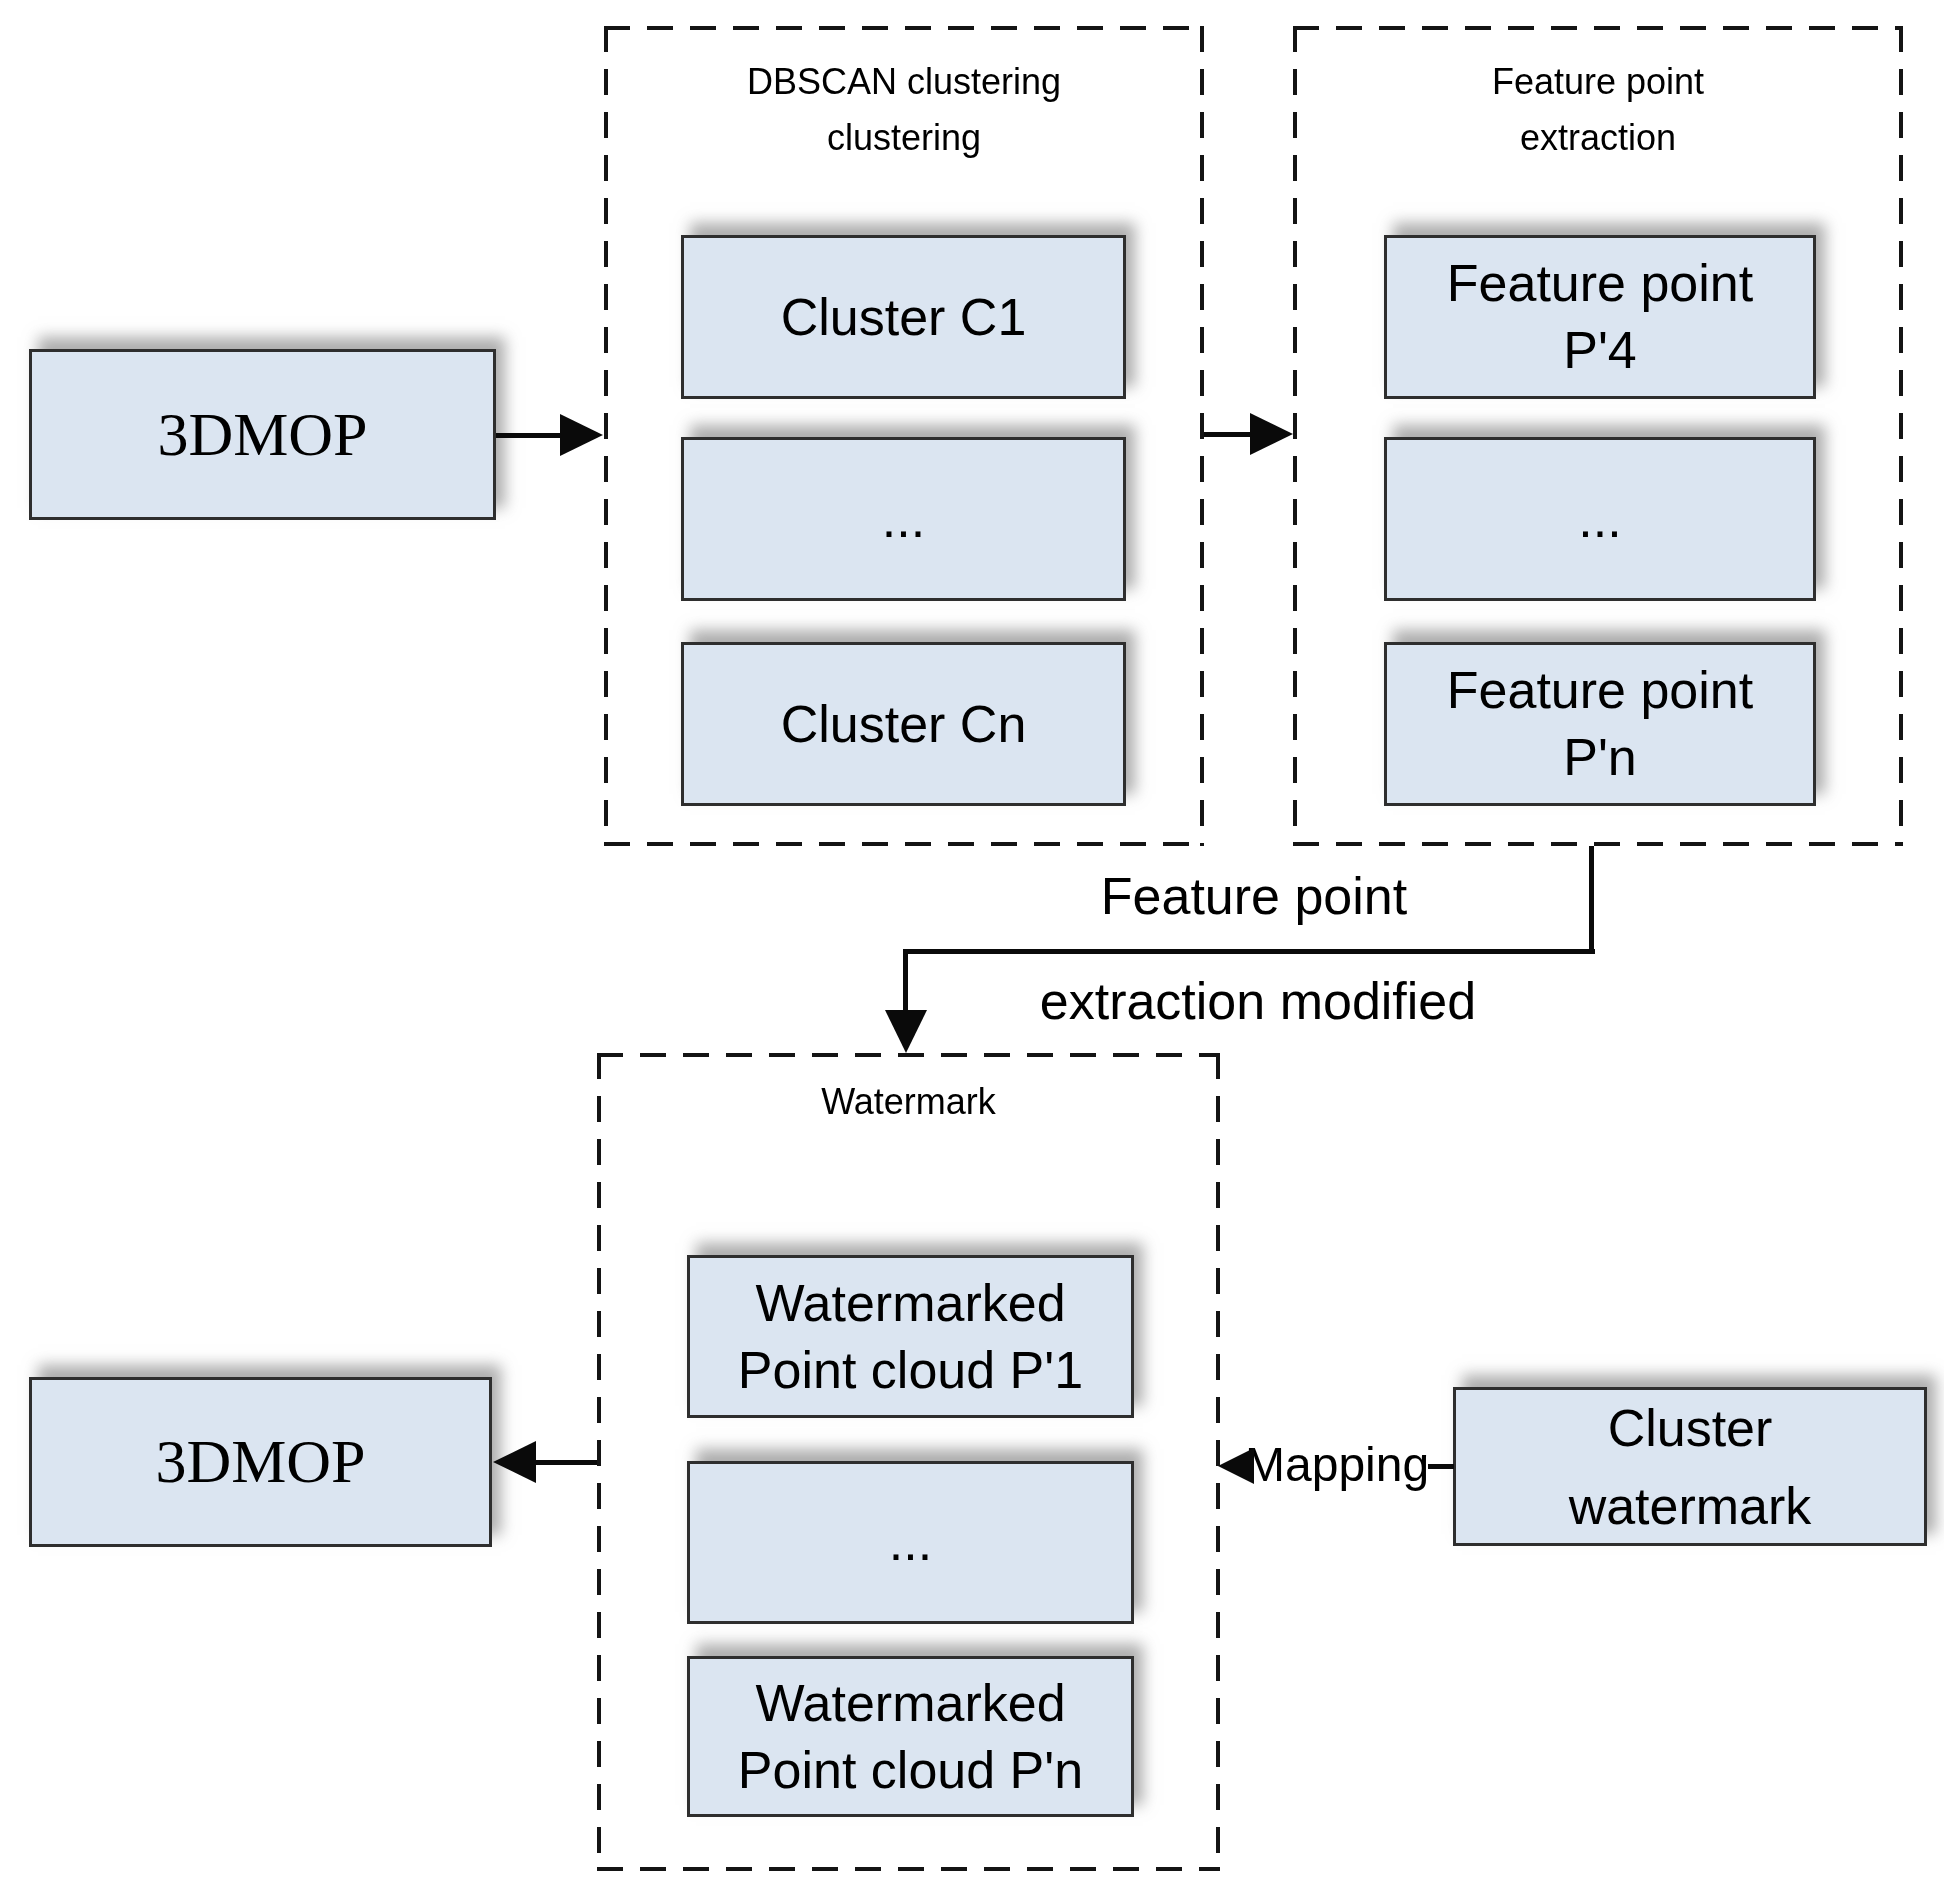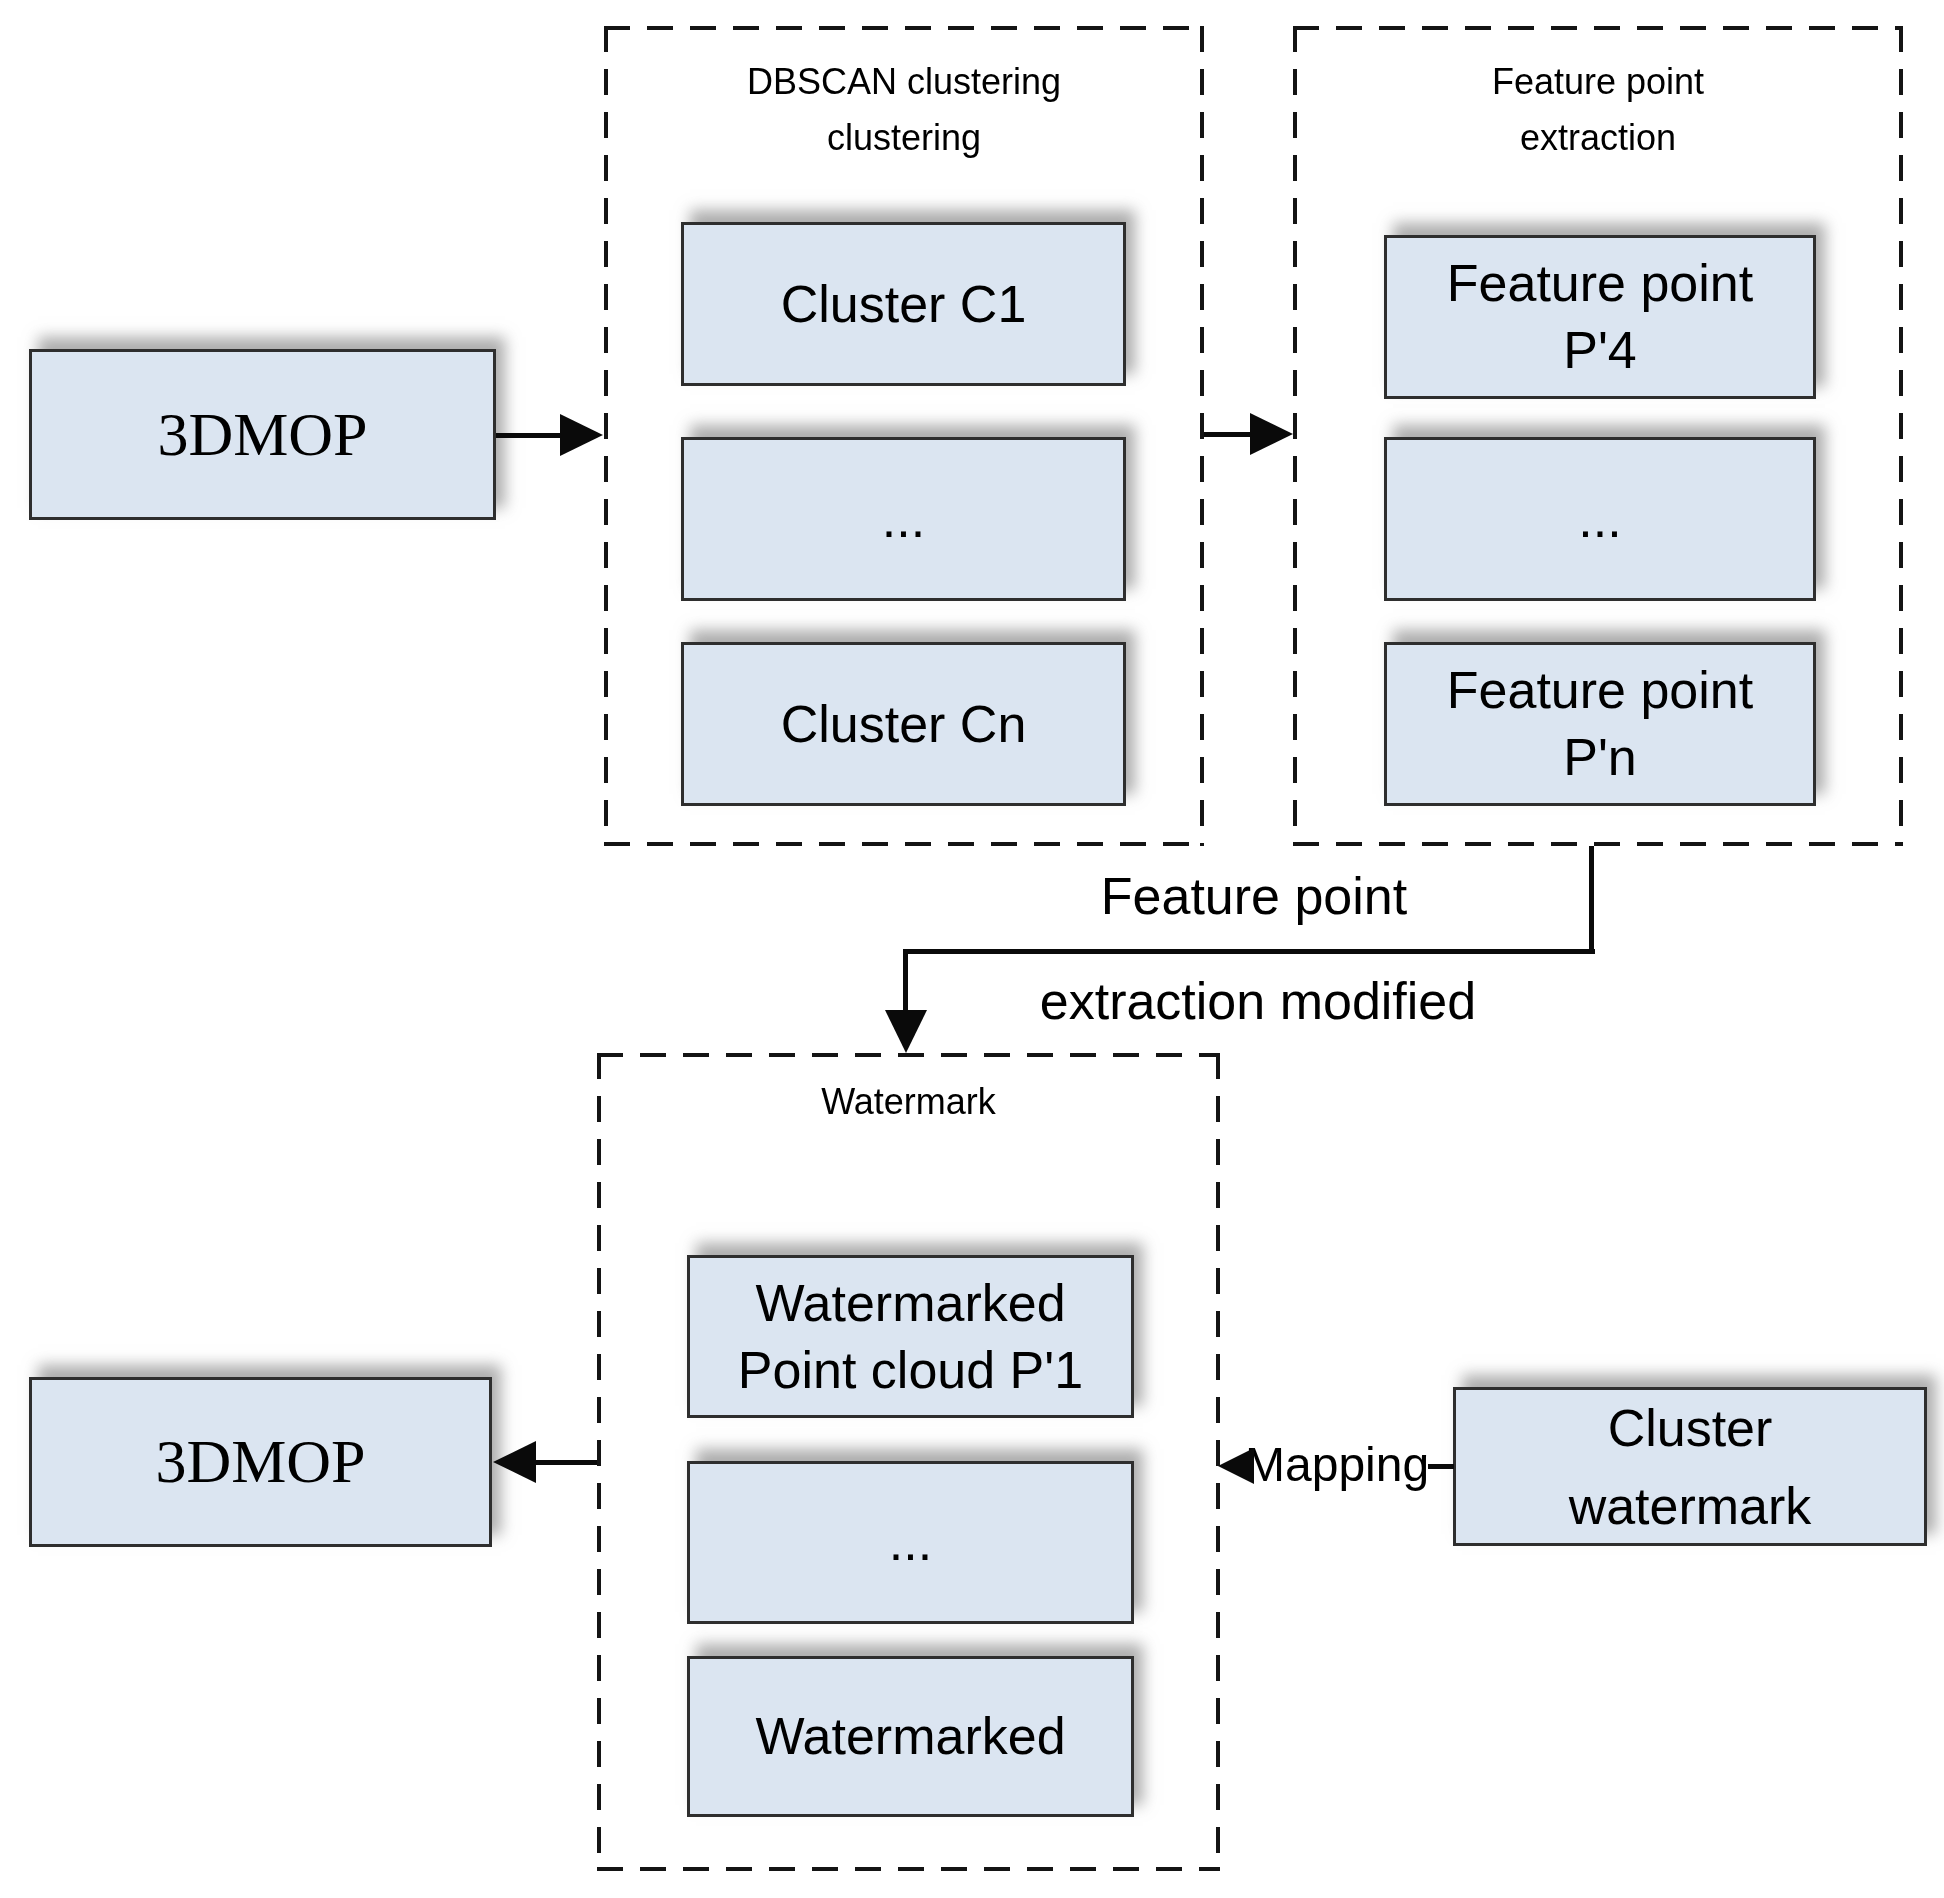--- a/index.html
+++ b/index.html
@@ -56,21 +56,21 @@
   <div class="dashH" style="top:0;left:0;right:0;"></div>
   <div class="dashH" style="bottom:0;left:0;right:0;"></div>
   <div class="dashV" style="left:0;top:0;bottom:0;"></div>
   <div class="dashV" style="right:0;top:0;bottom:0;"></div>
 
   <div class="container-title" style="top:28px;">
     <div>DBSCAN clustering</div>
     <div>clustering</div>
   </div>
 
-  <div class="node" style="left:77px;top:196px;width:445px;height:164px;">
+  <div class="node" style="left:77px;top:209px;width:445px;height:164px;">
     <div>Cluster C1</div>
   </div>
   <div class="node" style="left:77px;top:411px;width:445px;height:164px;">
     <div>...</div>
   </div>
   <div class="node" style="left:77px;top:616px;width:445px;height:164px;">
     <div>Cluster Cn</div>
   </div>
 </div>
 
@@ -110,20 +110,21 @@
 
   <div class="node" style="left:90px;top:202px;width:447px;height:163px;">
     <div>Watermarked</div>
     <div>Point cloud P'1</div>
   </div>
   <div class="node" style="left:90px;top:408px;width:447px;height:163px;">
     <div>...</div>
   </div>
   <div class="node" style="left:90px;top:603px;width:447px;height:161px;">
     <div>Watermarked</div>
+    <div>Point cloud P'n</div>
   </div>
 </div>
 
 <div class="edge-line" style="left:496px;top:433px;width:69px;height:5.2px;"></div>
 <div class="arrowhead head-right" style="left:560px;top:414px;"></div>
 
 <div class="edge-line" style="left:1204px;top:432px;width:50px;height:5.2px;"></div>
 <div class="arrowhead head-right" style="left:1250px;top:413px;"></div>
 
 <div class="edge-line" style="left:1589px;top:846px;width:5.2px;height:108px;"></div>

